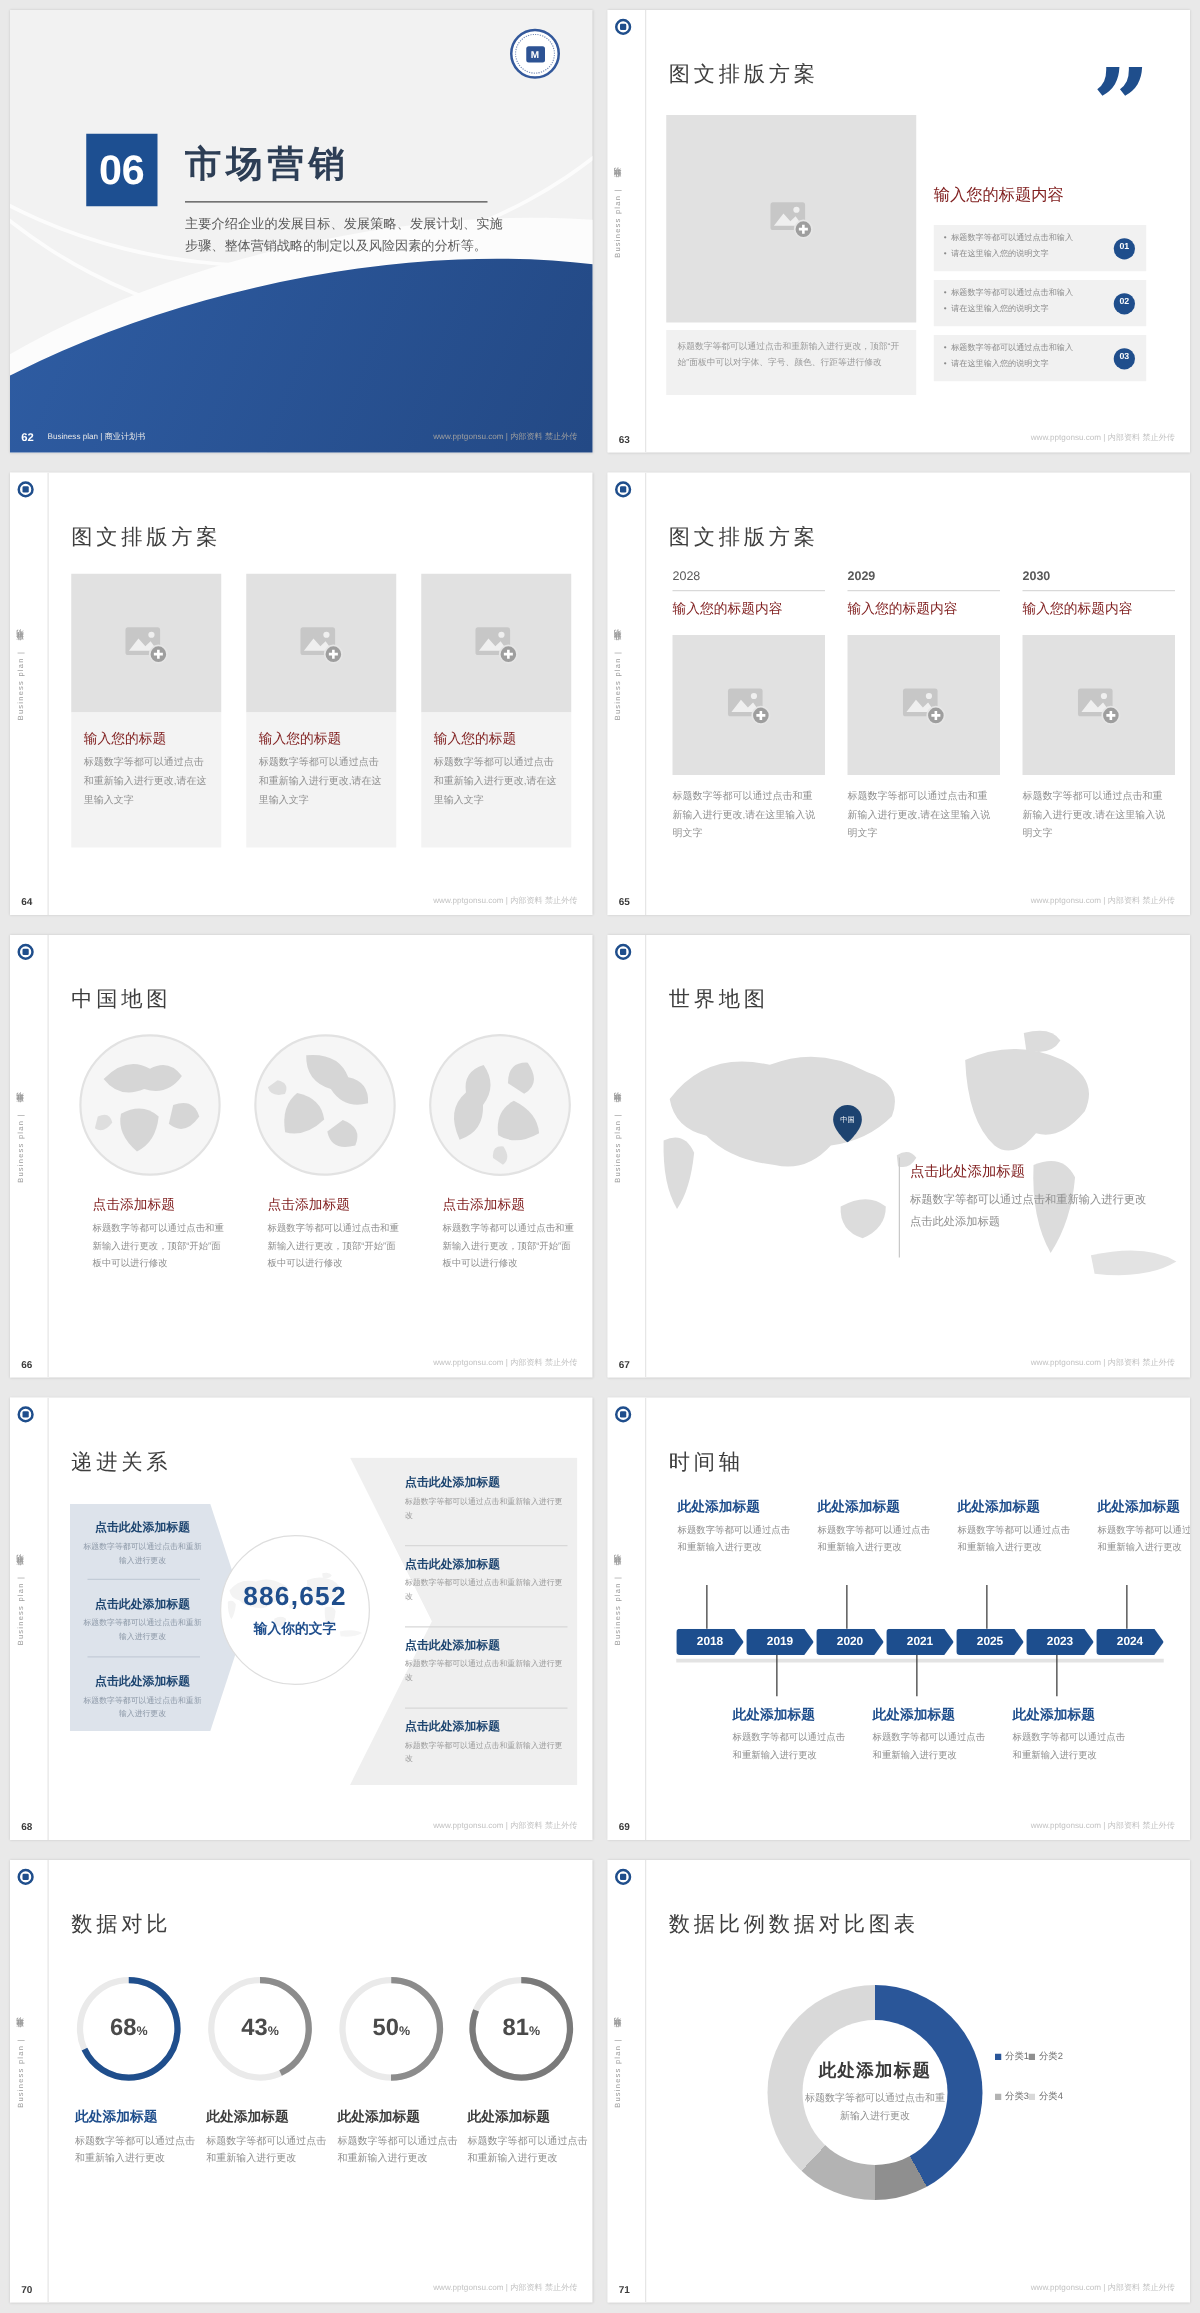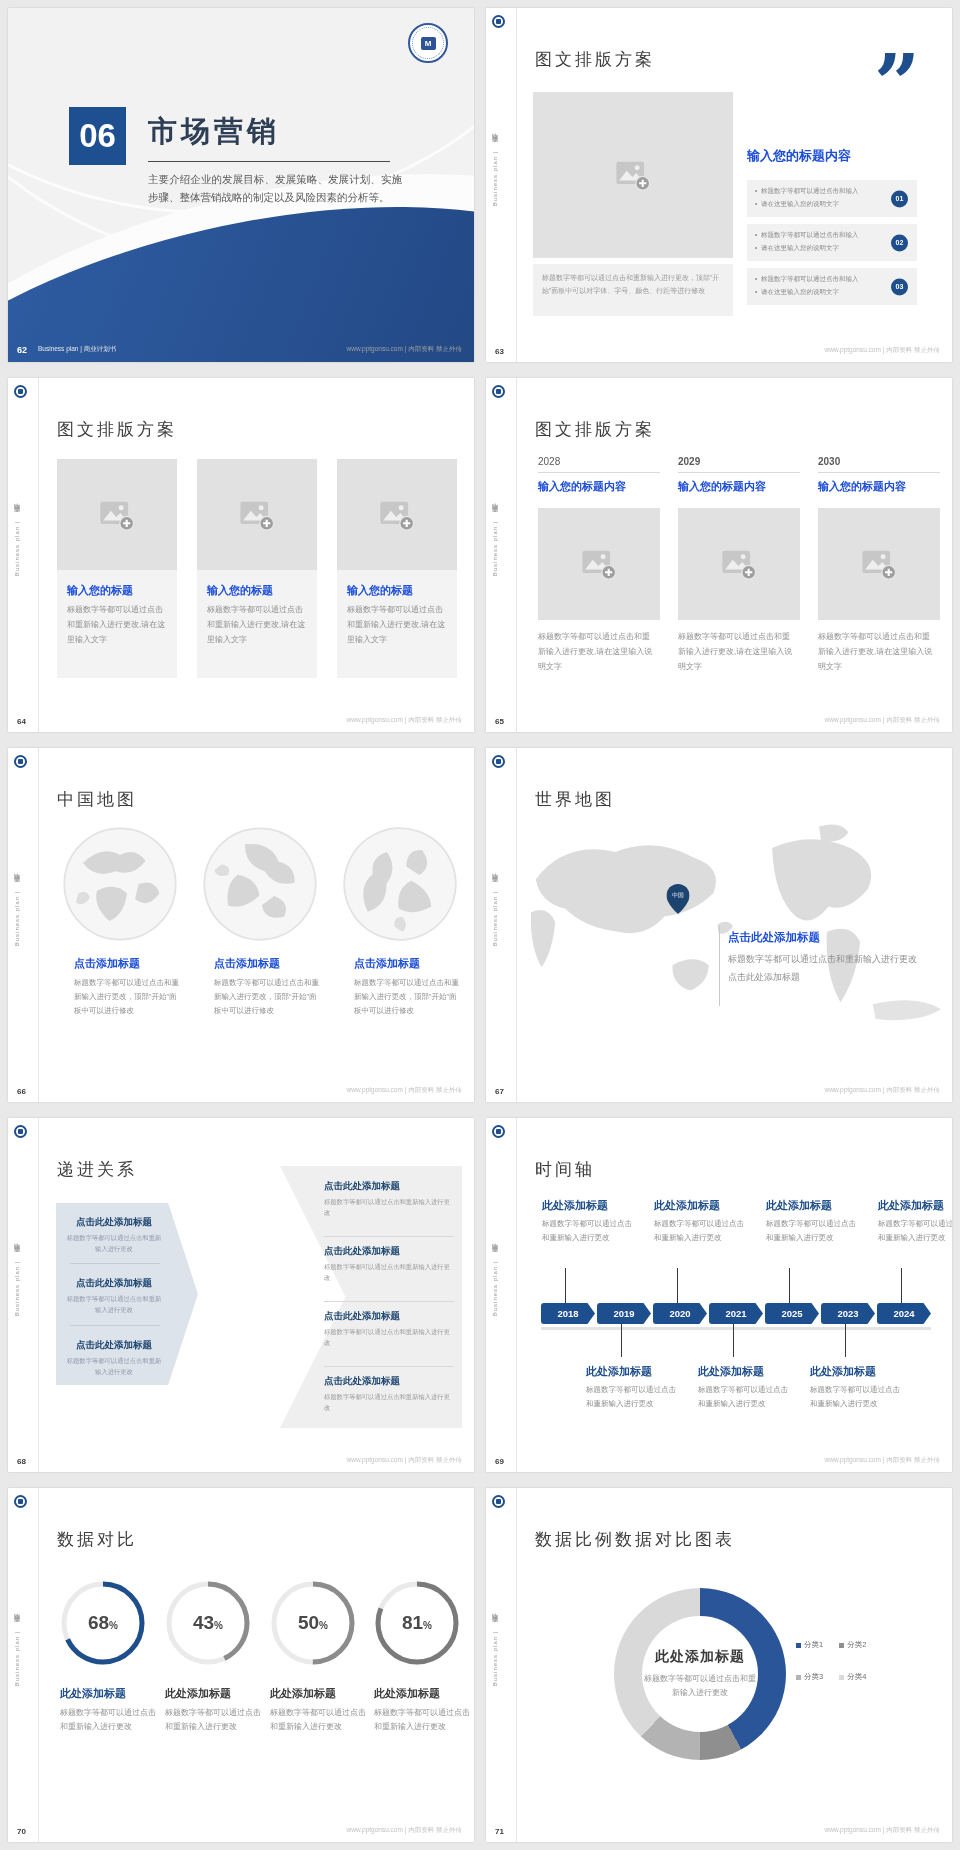--- a/index.html
+++ b/index.html
@@ -7,21 +7,21 @@
   .grid{display:grid;grid-template-columns:466px 466px;grid-auto-rows:354px;column-gap:12px;row-gap:16px;padding:8px}
   .slide{position:relative;background:#fff;overflow:hidden;box-shadow:0 0 2px rgba(0,0,0,.15)}
   
   .strip{position:absolute;left:0;top:0;bottom:0;width:30px;border-right:1px solid #e6e6e6;background:#fff;z-index:5}
   .mlogo{position:absolute;left:6px;top:7px;width:13px;height:13px;border:2px solid #1f4e8c;border-radius:50%;box-sizing:border-box;background:#fff;z-index:6}
   .mlogo i{position:absolute;left:2px;top:2px;width:5px;height:5px;background:#1f4e8c;border-radius:1px}
   .vtext{position:absolute;left:5px;top:38%;writing-mode:vertical-rl;transform:rotate(180deg);font-size:6px;color:#9a9a9a;letter-spacing:1px;z-index:6;white-space:nowrap}
   .pnum{position:absolute;left:9px;bottom:6px;font-size:8px;font-weight:bold;color:#3c3c3c;z-index:7}
   .wm{position:absolute;right:12px;bottom:7px;font-size:6.5px;color:#c2c2c2;z-index:7}
   .stitle{position:absolute;left:49px;top:40px;font-size:17px;color:#3e3e3e;letter-spacing:3px;z-index:4}
-  .bhead{color:#1d4ed8;font-weight:bold}
+  .bhead{color:#7f1d1d;font-weight:normal}
   .gtxt{color:#8f8f8f}
   .abs{position:absolute}
   
   .ph{position:absolute;background:#e1e1e1;display:flex;align-items:center;justify-content:center}
   .ph svg{width:36px;height:34px}
   
   .cover{background:#f2f2f2}
   .c-arc{position:absolute;border:3px solid rgba(255,255,255,.75);border-radius:50%}
   .cover-dark{position:absolute;left:0;top:0;right:0;bottom:0;background:#454545;clip-path:polygon(100% 58%,100% 100%,44% 100%)}
   .cover-white{position:absolute;left:-160px;bottom:-225px;width:860px;height:395px;background:#fcfcfc;border-radius:50%;transform:rotate(-13deg)}
@@ -79,21 +79,21 @@
   .pct .u{font-size:10px;margin-top:4px}
   .dcol{position:absolute;width:96px}
   .dcol h4{margin:0 0 5px 0;font-size:11px}
   .dcol p{margin:0;font-size:8px;color:#8f8f8f;line-height:1.8}
   
   .donut{position:absolute;left:128px;top:100px;width:172px;height:172px;border-radius:50%}
   .donut:after{content:"";position:absolute;left:28px;top:28px;right:28px;bottom:28px;background:#fff;border-radius:50%}
   .dcenter{position:absolute;left:128px;top:100px;width:172px;height:172px;display:flex;flex-direction:column;align-items:center;justify-content:center;text-align:center;z-index:2}
   .dcenter h3{margin:0 0 6px 0;font-size:14px;color:#3a3a3a;letter-spacing:1px}
   .dcenter p{margin:0;width:112px;font-size:8px;color:#8f8f8f;line-height:1.8}
-  .legend{position:absolute;z-index:3;display:flex;gap:16px}
+  .legend{position:absolute;z-index:3;display:flex;}
   .litem{display:flex;align-items:center;gap:3px;font-size:7.5px;color:#6e6e6e}
   .lsq{width:5px;height:5px;display:inline-block}
 </style>
 </head>
 <body>
 
 <svg width="0" height="0" style="position:absolute" aria-hidden="true">
   <defs>
     <symbol id="imgph" viewBox="0 0 26 24">
       <rect x="1" y="2.5" width="20" height="16" rx="1.5" fill="#c7c7c7"></rect>
@@ -351,20 +351,27 @@
         <h4>点击此处添加标题</h4>
         <p>标题数字等都可以通过点击和重新输入进行更改</p>
       </div>
       <div class="lp-div" style="top:122px"></div>
       <div class="lp-item" style="top:136px">
         <h4>点击此处添加标题</h4>
         <p>标题数字等都可以通过点击和重新输入进行更改</p>
       </div>
     </div>
 
+    <div class="ccirc">
+      <svg viewBox="0 0 430 230">
+          <use href="#wmap"></use>
+        </svg>
+      <div class="bignum">886,652</div>
+      <div class="bignum-lbl">输入你的文字</div>
+    </div>
 
     <div class="rp-item" style="top:62px">
       <h4>点击此处添加标题</h4>
       <p>标题数字等都可以通过点击和重新输入进行更改</p>
     </div>
     <div class="rp-div" style="top:118px"></div>
     <div class="rp-item" style="top:127px">
       <h4>点击此处添加标题</h4>
       <p>标题数字等都可以通过点击和重新输入进行更改</p>
     </div>

